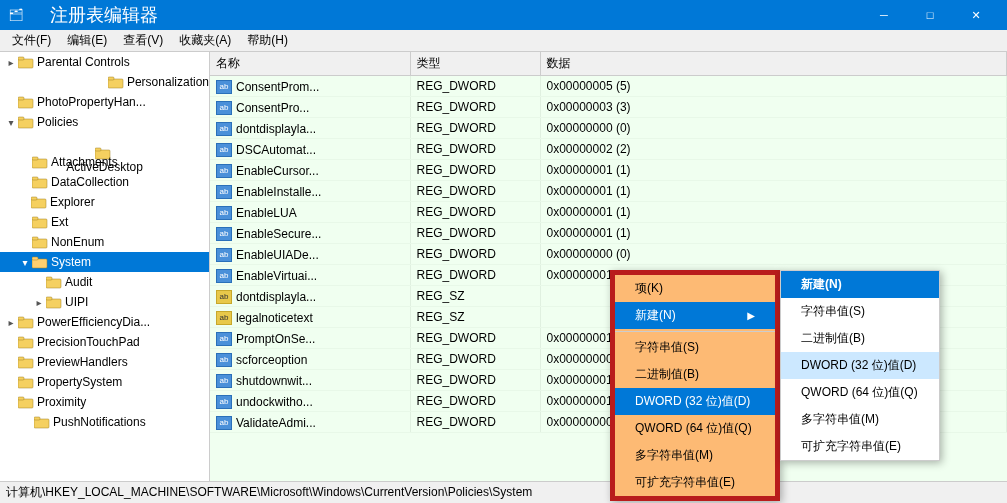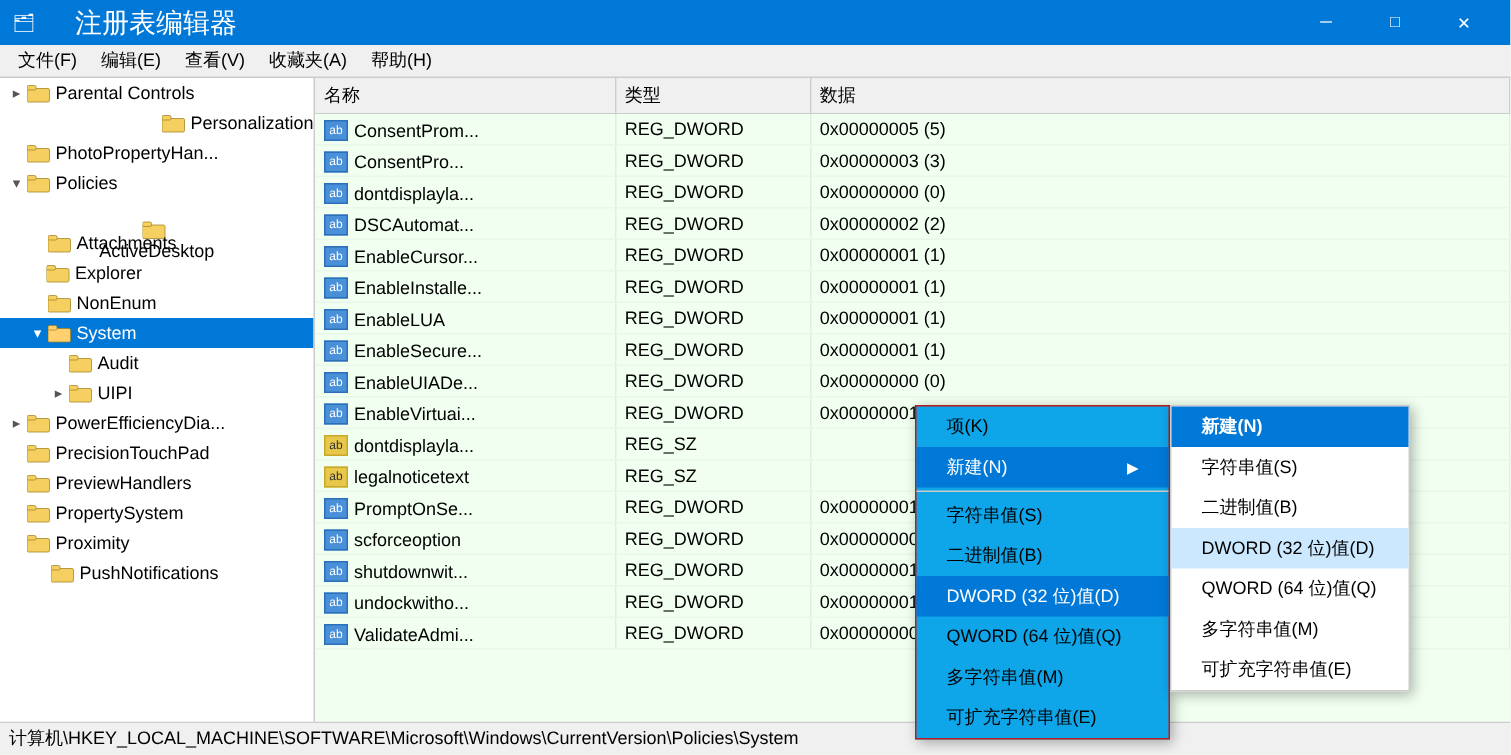--- a/index.html
+++ b/index.html
@@ -180,22 +180,22 @@
       display: flex;
       align-items: center;
       padding: 0 6px;
       font-size: 12px;
       color: #000;
     }
 
     
     .context-menu {
       position: absolute;
-      background: #0ea5e9;
-      border: 1px solid #b91c1c;
+      background: #fdba74;
+      border: 5px solid #b91c1c;
       box-shadow: 2px 2px 8px rgba(0,0,0,0.3);
       font-size: 12px;
       z-index: 100;
       min-width: 160px;
     }
     .ctx-item {
       padding: 5px 20px;
       cursor: pointer;
       display: flex;
       align-items: center;
@@ -298,27 +298,43 @@
           <span>ActiveDesktop</span>
         </div>
         <div class="tree-item" style="padding-left: 18px;">
           <span class="expander"> </span>
           <span class="folder-icon"><svg width="16" height="14" viewBox="0 0 16 14" xmlns="http://www.w3.org/2000/svg">
     <rect x="0" y="4" width="15" height="9" rx="1" fill="#f5d060" stroke="#a08020" stroke-width="0.5"></rect>
     <rect x="0" y="2" width="6" height="3" rx="1" fill="#f5d060" stroke="#a08020" stroke-width="0.5"></rect>
   </svg></span>
           <span>Attachments</span>
         </div>
+        <div class="tree-item" style="padding-left: 18px;">
+          <span class="expander"> </span>
+          <span class="folder-icon"><svg width="16" height="14" viewBox="0 0 16 14" xmlns="http://www.w3.org/2000/svg">
+    <rect x="0" y="4" width="15" height="9" rx="1" fill="#f5d060" stroke="#a08020" stroke-width="0.5"></rect>
+    <rect x="0" y="2" width="6" height="3" rx="1" fill="#f5d060" stroke="#a08020" stroke-width="0.5"></rect>
+  </svg></span>
+          <span>DataCollection</span>
+        </div>
         <div class="tree-item" style="padding-left: 17px;">
           <span class="expander"> </span>
           <span class="folder-icon"><svg width="16" height="14" viewBox="0 0 16 14" xmlns="http://www.w3.org/2000/svg">
     <rect x="0" y="4" width="15" height="9" rx="1" fill="#f5d060" stroke="#a08020" stroke-width="0.5"></rect>
     <rect x="0" y="2" width="6" height="3" rx="1" fill="#f5d060" stroke="#a08020" stroke-width="0.5"></rect>
   </svg></span>
           <span>Explorer</span>
+        </div>
+        <div class="tree-item" style="padding-left: 18px;">
+          <span class="expander"> </span>
+          <span class="folder-icon"><svg width="16" height="14" viewBox="0 0 16 14" xmlns="http://www.w3.org/2000/svg">
+    <rect x="0" y="4" width="15" height="9" rx="1" fill="#f5d060" stroke="#a08020" stroke-width="0.5"></rect>
+    <rect x="0" y="2" width="6" height="3" rx="1" fill="#f5d060" stroke="#a08020" stroke-width="0.5"></rect>
+  </svg></span>
+          <span>Ext</span>
         </div>
         <div class="tree-item" style="padding-left: 18px;">
           <span class="expander"> </span>
           <span class="folder-icon"><svg width="16" height="14" viewBox="0 0 16 14" xmlns="http://www.w3.org/2000/svg">
     <rect x="0" y="4" width="15" height="9" rx="1" fill="#f5d060" stroke="#a08020" stroke-width="0.5"></rect>
     <rect x="0" y="2" width="6" height="3" rx="1" fill="#f5d060" stroke="#a08020" stroke-width="0.5"></rect>
   </svg></span>
           <span>NonEnum</span>
         </div>
         <div class="tree-item selected" style="padding-left: 18px;">

